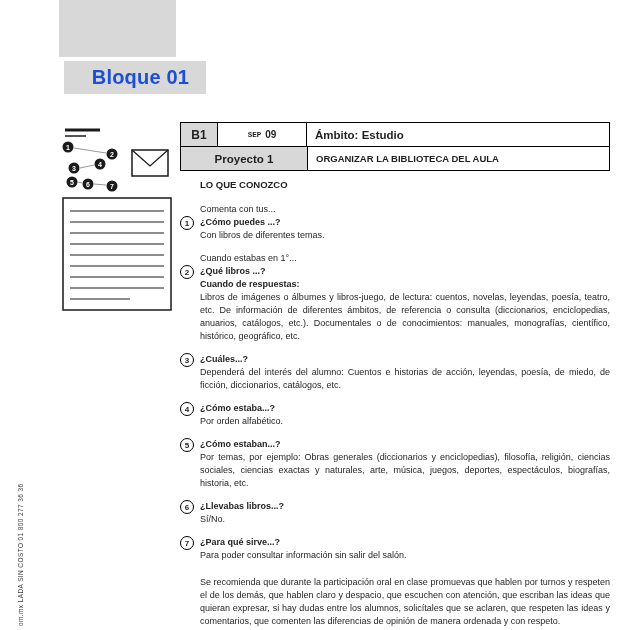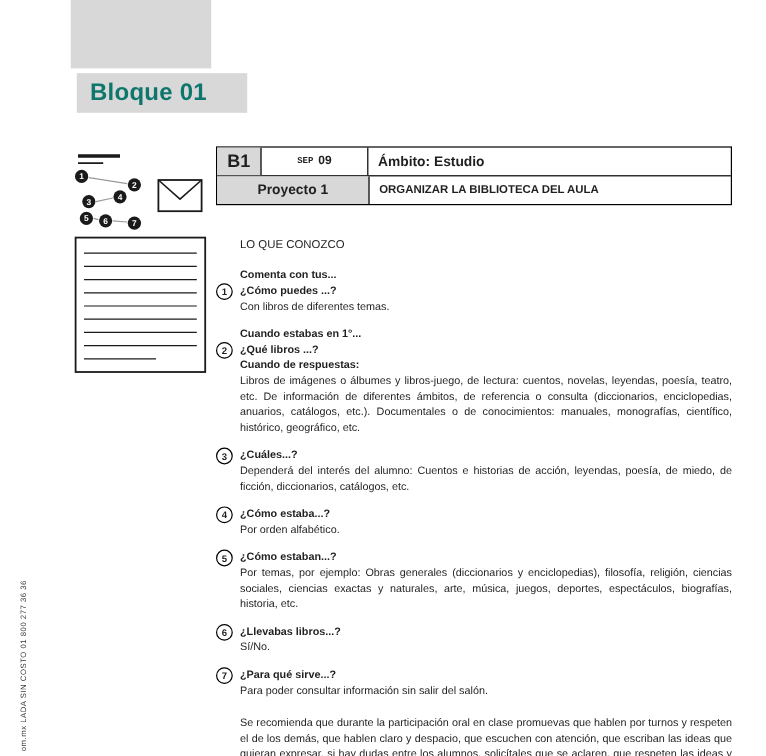--- a/index.html
+++ b/index.html
@@ -13,22 +13,23 @@
   }
   .corner-block{
     position:absolute;left:59px;top:0;width:117px;height:57px;
     background:#d8d8d8;
   }
   .bloque-bar{
     position:absolute;left:64px;top:61px;width:142px;height:33px;
     background:#d8d8d8;
     display:flex;align-items:center;
     padding-left:11px;box-sizing:border-box;
-    font-size:20px;font-weight:bold;color:#0f766e;
+    font-size:20px;font-weight:bold;color:#1d4ed8;
     letter-spacing:0.2px;
+    justify-content:center;
   }
   .thumb{
     position:absolute;left:60px;top:122px;width:115px;height:192px;
   }
   .vertical-text{
     position:absolute;left:24px;bottom:4px;
     transform-origin:0 100%;
     transform:rotate(-90deg);
     font-size:6.5px;letter-spacing:0.4px;color:#3a3a3a;
     white-space:nowrap;
@@ -38,47 +39,47 @@
   }
   .hdr-table{
     border:1.3px solid #000;
   }
   .hdr-row{display:flex;height:23px;}
   .hdr-row.first{border-bottom:1.1px solid #000;}
   .cell{display:flex;align-items:center;box-sizing:border-box;}
   .cell-b1{
     width:37px;justify-content:center;background:#d8d8d8;
     border-right:1.1px solid #000;
-    font-size:15px;font-weight:bold;
+    font-size:12px;font-weight:bold;
   }
   .cell-sep{
     width:89px;justify-content:center;gap:4px;
     border-right:1.1px solid #000;
   }
   .cell-sep .month{font-size:7.5px;font-weight:bold;font-family:Liberation Mono, monospace;}
   .cell-sep .day{font-size:10px;font-weight:bold;}
   .cell-ambito{flex:1;padding-left:8px;font-size:11.5px;font-weight:bold;}
   .cell-proyecto{
     width:127px;justify-content:center;background:#d8d8d8;
     border-right:1.1px solid #000;
     font-size:11.5px;font-weight:bold;
   }
   .cell-ptitle{flex:1;padding-left:8px;font-size:9.5px;font-weight:bold;}
   .section-heading{
-    margin:28px 0 13px 20px;
-    font-size:9.5px;font-weight:normal;
+    margin:8px 0 13px 20px;
+    font-size:9.5px;font-weight:bold;
   }
   .item{
     position:relative;
     padding-left:20px;
     margin-bottom:10px;
     font-size:9px;line-height:13px;
   }
   .item p{margin:0;}
-  .intro{font-weight:bold;}
+  .intro{font-weight:normal;}
   .qrow{position:relative;}
   .num-circle{
     position:absolute;left:-20px;top:0px;
     width:12px;height:12px;
     border:1.2px solid #000;border-radius:50%;
     background:#fff;
     display:flex;align-items:center;justify-content:center;
     font-size:8px;font-weight:bold;
   }
   .question{font-weight:bold;}

